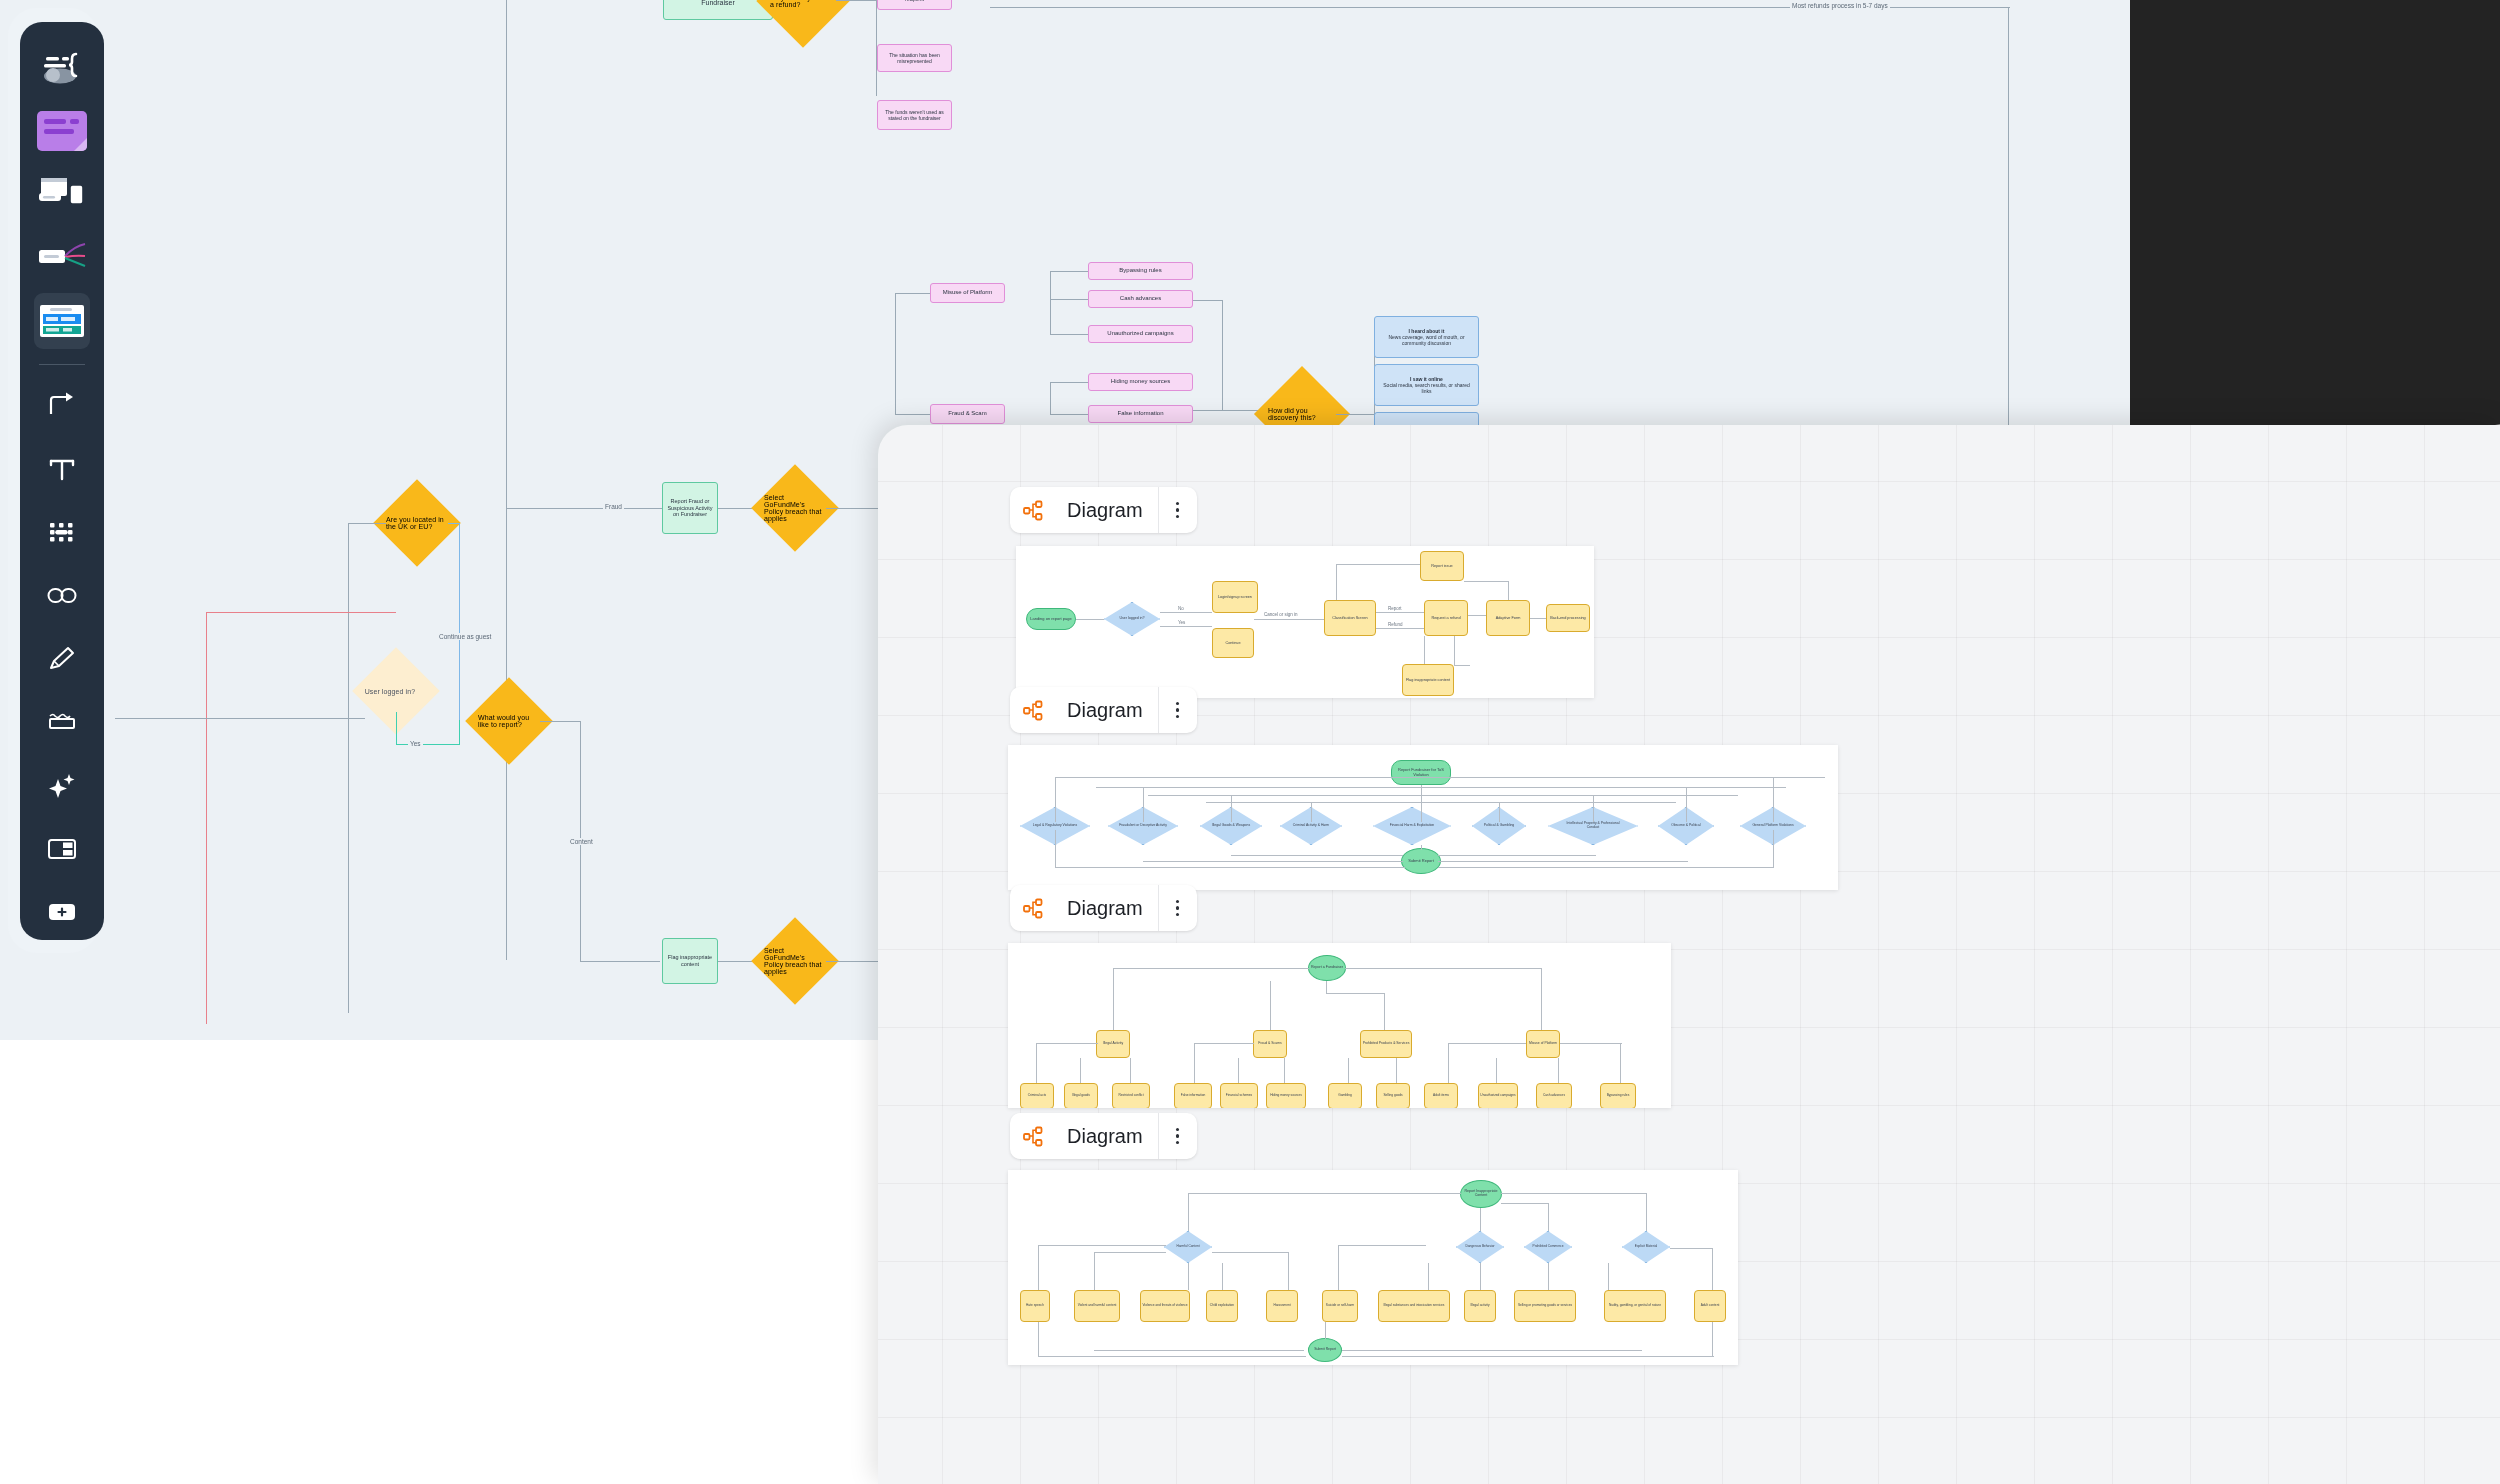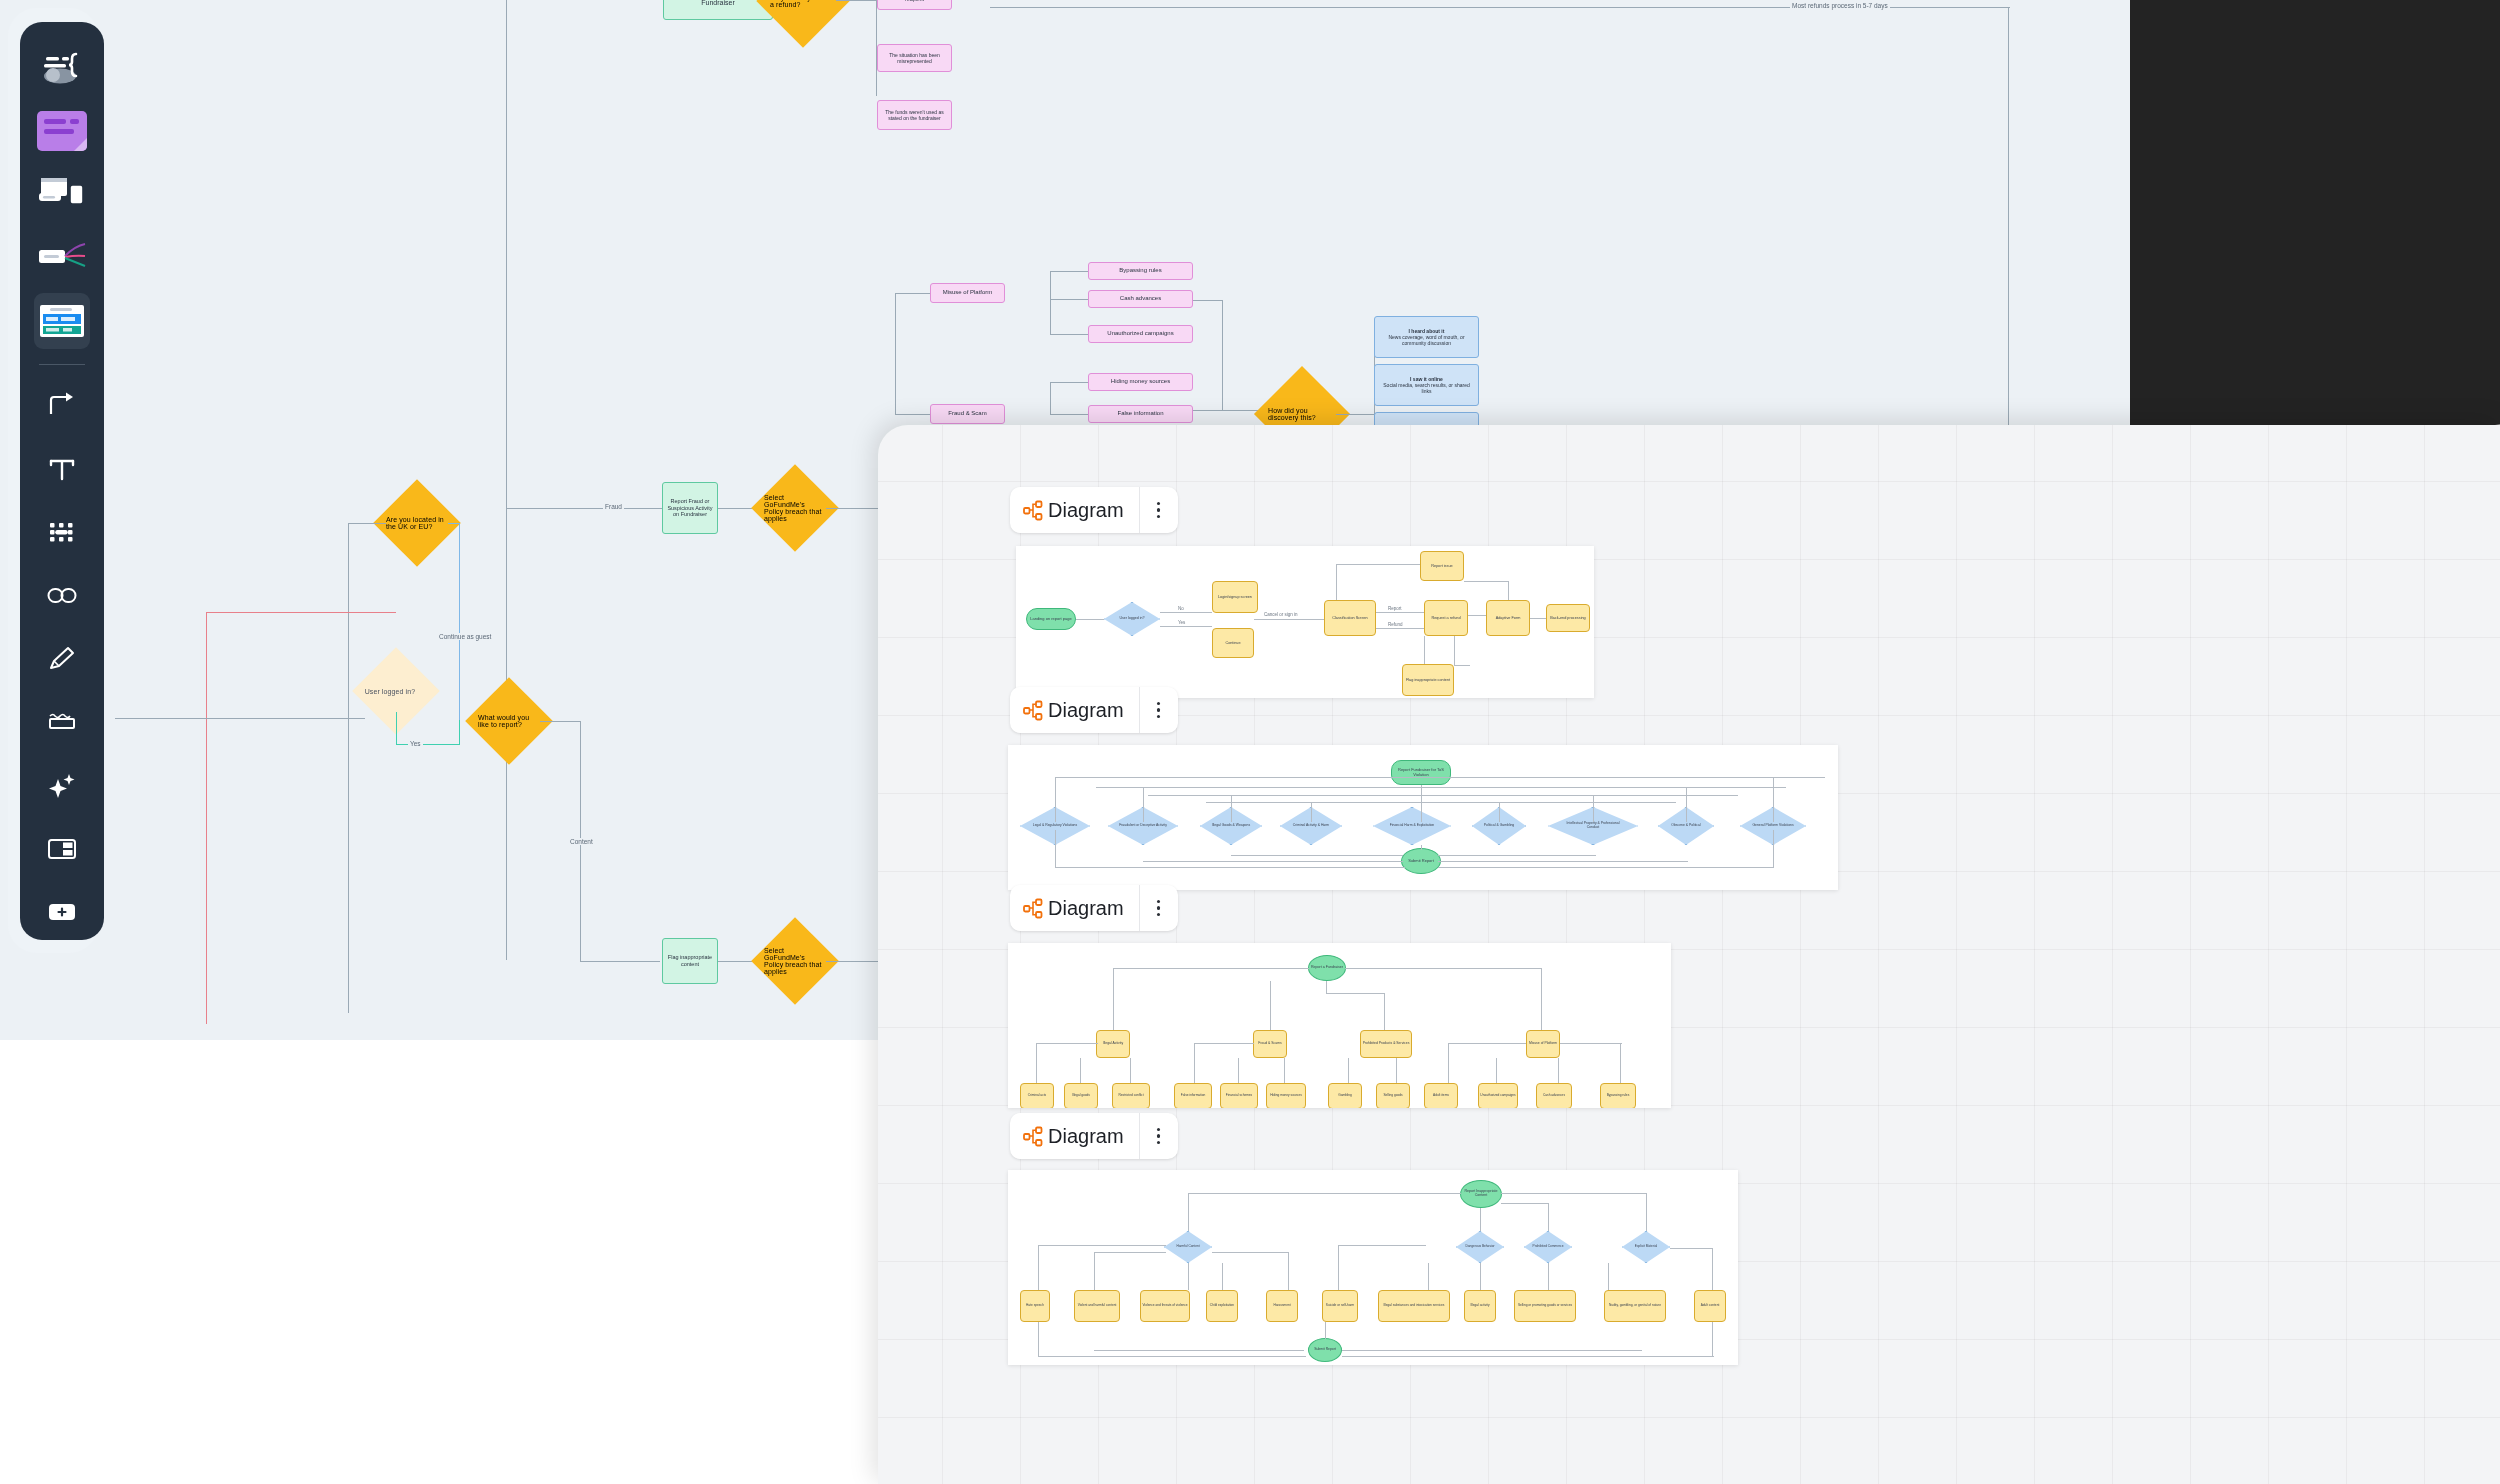--- a/index.html
+++ b/index.html
@@ -105,21 +105,21 @@
   }
 
   .pill {
     position: absolute; height: 46px;
     background: #fff; border-radius: 10px;
     display: flex; align-items: center;
     box-shadow: 0 1px 3px rgba(0,0,0,.12);
     overflow: hidden;
   }
   .pill-main {
-    display: flex; align-items: center; gap: 4px;
+    display: flex; align-items: center; gap: 23px;
     padding: 0 15px 0 13px; height: 100%; cursor: pointer;
   }
   .pill-label { font-size: 20px; color: #1d2026; }
   .pill-sep { width: 1px; height: 100%; background: #e6e7ea; }
   .pill-menu {
     width: 38px; height: 100%; display: flex; align-items: center;
     justify-content: center; cursor: pointer;
   }
   .dots { display: flex; flex-direction: column; gap: 3px; }
   .dots i { width: 3.4px; height: 3.4px; border-radius: 50%; background: #2b2f36; display: block; }

